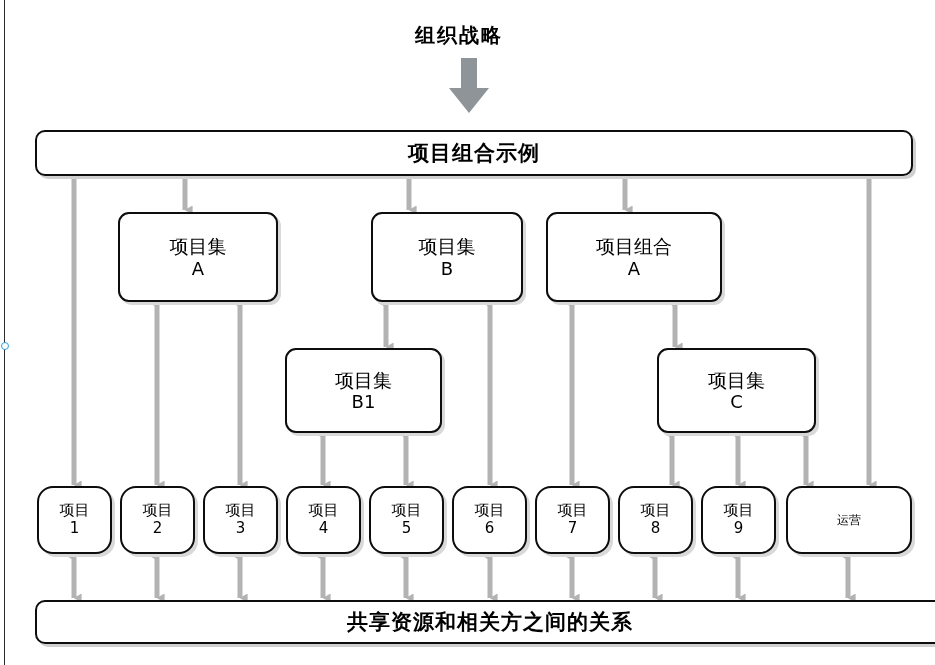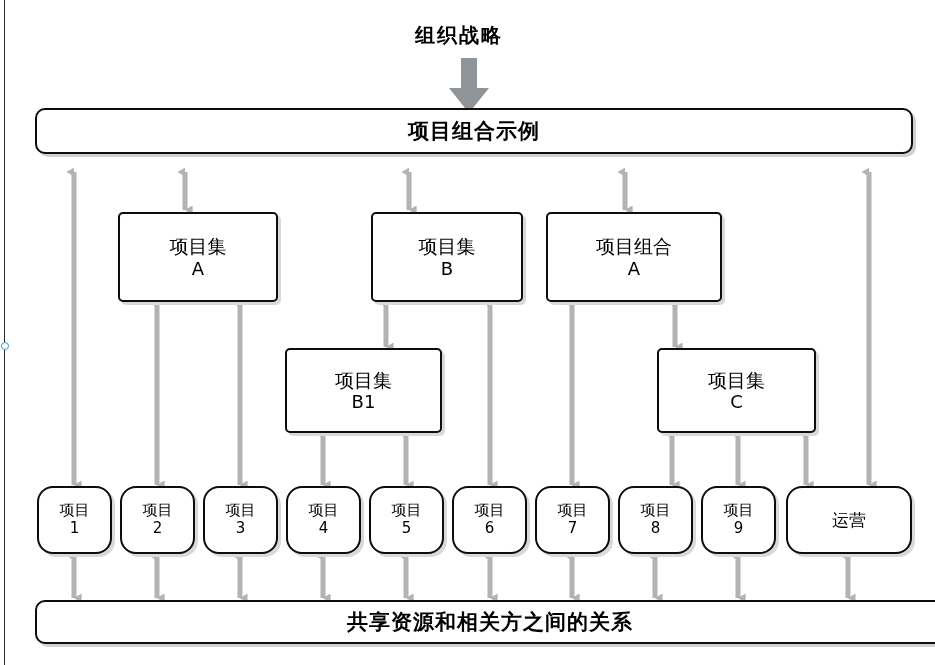--- a/index.html
+++ b/index.html
@@ -45,32 +45,32 @@
     border-radius:10px;
     font-weight:bold;
     font-size:21px;
     letter-spacing:1px;
     box-shadow:3px 3px 0 0 #d0d0d0;
   }
 
   
   .tier{
     font-size:19px;
-    border-radius:5px;
+    border-radius:11px;
   }
   .tier .sub{font-size:18px;}
 
   
   .proj{
     font-size:15px;
     border-radius:16px;
   }
   .proj .sub{font-size:15px;}
 
-  .op{font-size:17px;}
+  .op{font-size:12px;}
 
   
   .title{
     position:absolute;
     font-size:20px;
     font-weight:bold;
     color:#000000;
     letter-spacing:2px;
     white-space:nowrap;
   }
@@ -138,21 +138,21 @@
       <line x1="323" y1="556" x2="323" y2="598"></line>
       <line x1="406" y1="556" x2="406" y2="598"></line>
       <line x1="490" y1="556" x2="490" y2="598"></line>
       <line x1="572" y1="556" x2="572" y2="598"></line>
       <line x1="655" y1="556" x2="655" y2="598"></line>
       <line x1="738" y1="556" x2="738" y2="598"></line>
       <line x1="848" y1="556" x2="848" y2="598"></line>
     </g>
   </svg>
 
-  <div class="node bar" style="left:35px;top:108px;width:878px;height:46px;">
+  <div class="node bar" style="left:35px;top:130px;width:878px;height:46px;">
     <span>项目组合示例</span>
   </div>
 
   <div class="node tier" style="left:118px;top:212px;width:160px;height:90px;">
     <div>
       <span class="ln">项目集</span>
       <span class="ln sub">A</span>
     </div>
   </div>
 

